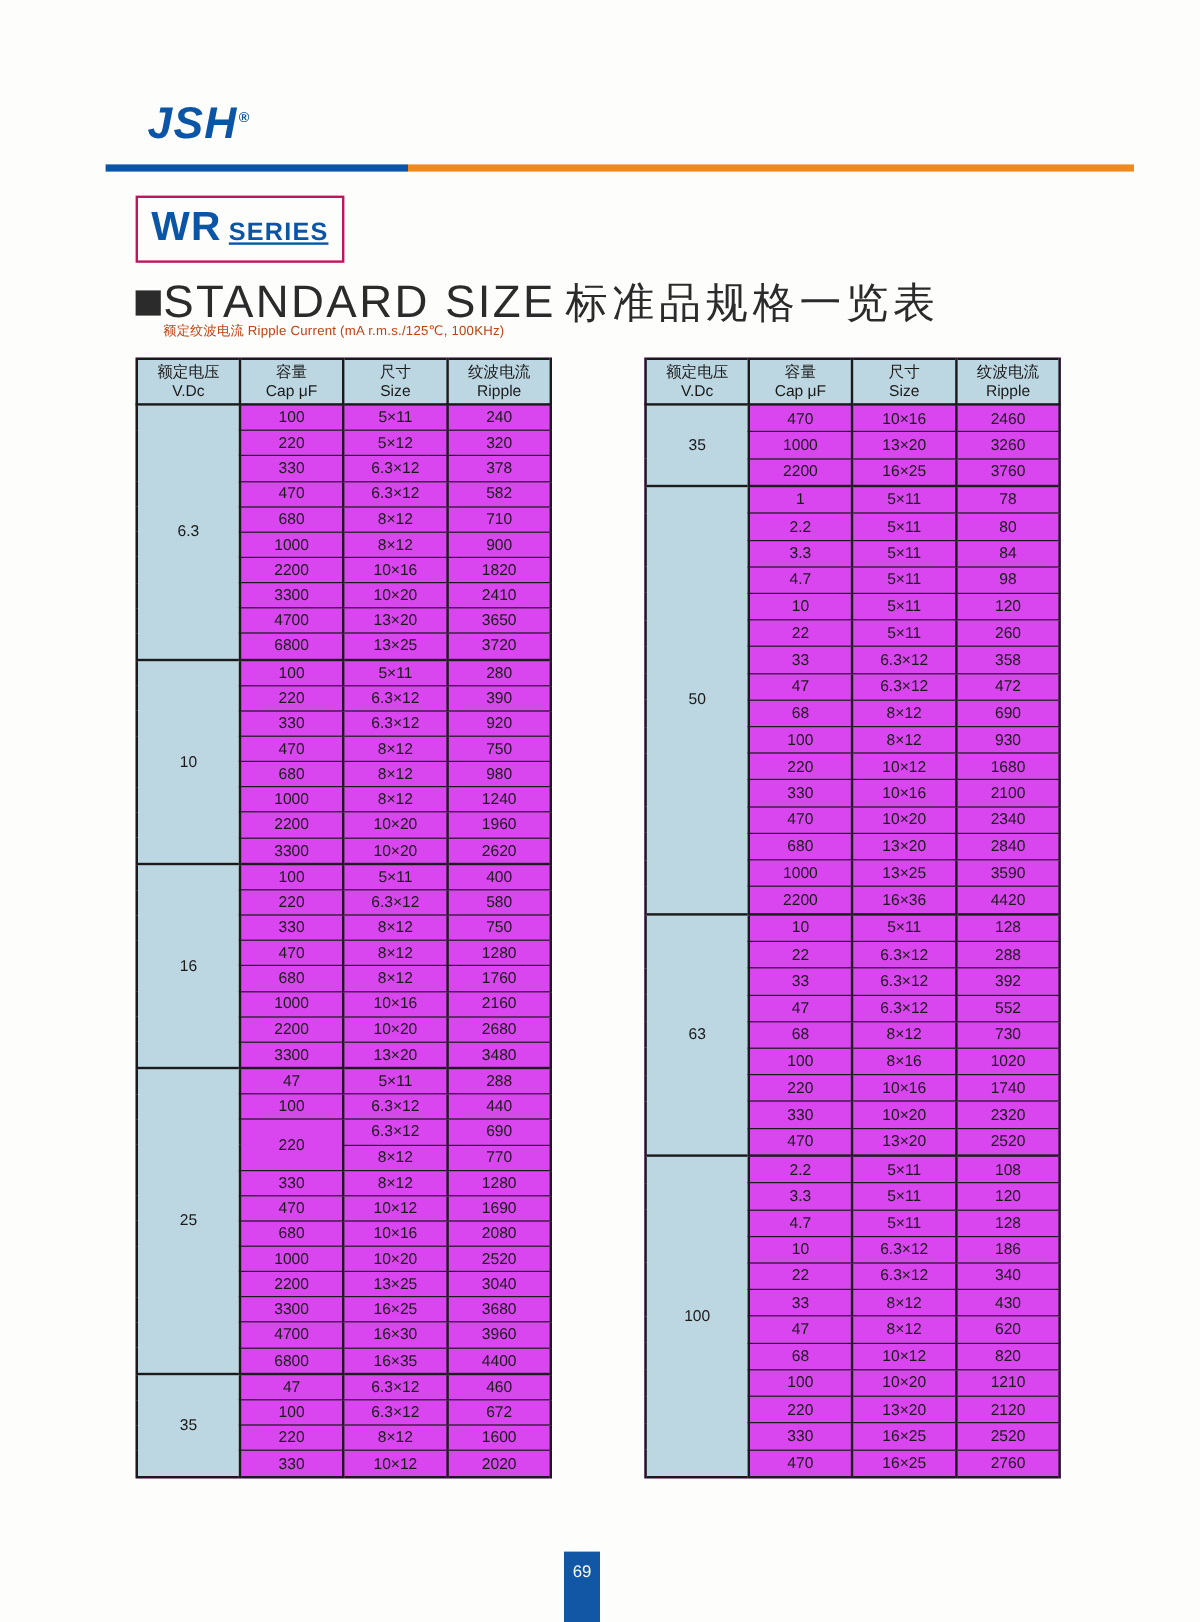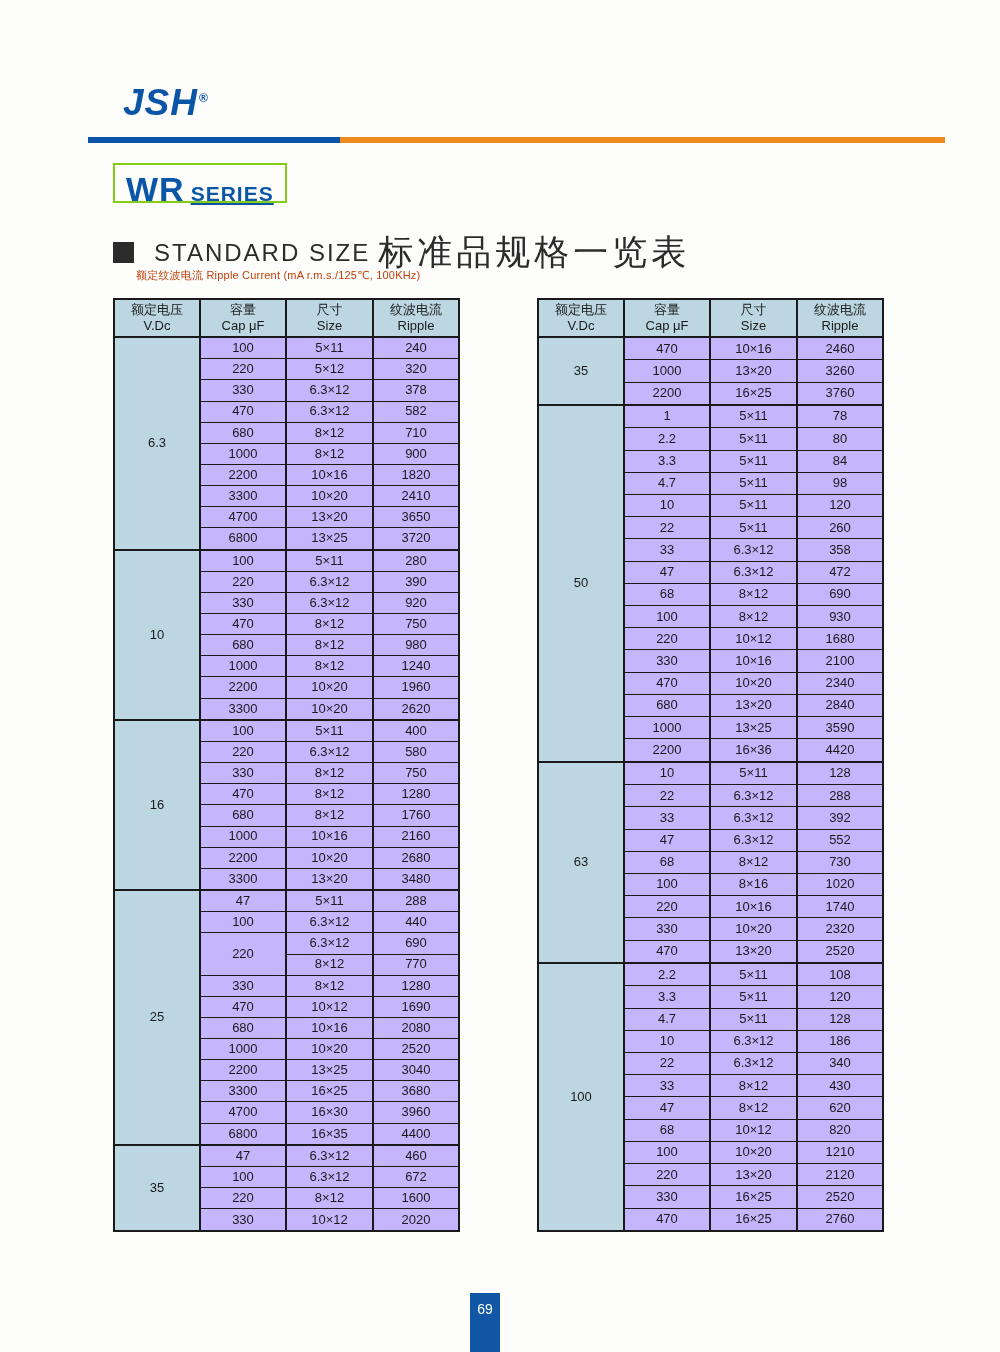--- a/index.html
+++ b/index.html
@@ -18,47 +18,47 @@
     color:#0b55a7; letter-spacing:1px;margin-left:35px;
   }
   .logo sup { font-size:12px; font-style:normal; vertical-align:super; margin-left:1px; }
   .rule {
     position:absolute; left:88px; top:137px; width:857px; height:6px;
     display:flex;
   }
   .rule .blue { width:252px; height:100%; background:#0b55a7; }
   .rule .orange { flex:1; height:100%; background:#ef8a1f; }
   .series-box {
-    position:absolute; left:113px; top:163px; width:174px; height:40px;
-    border:2px solid #84cc16; display:flex; align-items:baseline;
+    position:absolute; left:113px; top:163px; width:174px; height:56px;
+    border:2px solid #be185d; display:flex; align-items:baseline;
     padding-left:11px; padding-top:5px;
   }
   .series-box .wr { color:#0b55a7; font-weight:800; font-size:34px; letter-spacing:1px; }
   .series-box .series { color:#0b55a7; font-weight:700; font-size:21px; margin-left:6px; letter-spacing:1px;text-decoration:underline; }
   .heading {
     position:absolute; left:113px; top:229px;
     display:flex; align-items:center; color:#2b2b2b;
   }
   .square {
     width:21px; height:21px; background:#2b2b2b; display:inline-block; margin-right:2px;
   }
-  .heading .en { font-size:24px; letter-spacing:2px;margin-left:18px; }
+  .heading .en { font-size:38px; letter-spacing:2px; }
   .heading .cn { font-size:35px; letter-spacing:4px; margin-left:8px; }
   .subtitle {
     position:absolute; left:136px; top:268px;
     font-size:11px; color:#c2410c; letter-spacing:0.2px;
   }
   
   table.spec {
     position:absolute; top:298px;
     width:345px; height:934px;
     border-collapse:collapse; table-layout:fixed;
     font-size:13px; color:#1a1a1a;
     border:2.5px solid #1a1a1a;
-    background:#c4b5fd;
+    background:#d946ef;
   }
   #table-left  { left:113px; }
   #table-right { left:537px; }
   table.spec th, table.spec td {
     border:1px solid #1a1a1a;
     border-left-width:2px; border-right-width:2px;
     text-align:center; vertical-align:middle;
     padding:0; line-height:1.25;
   }
   table.spec thead th {

